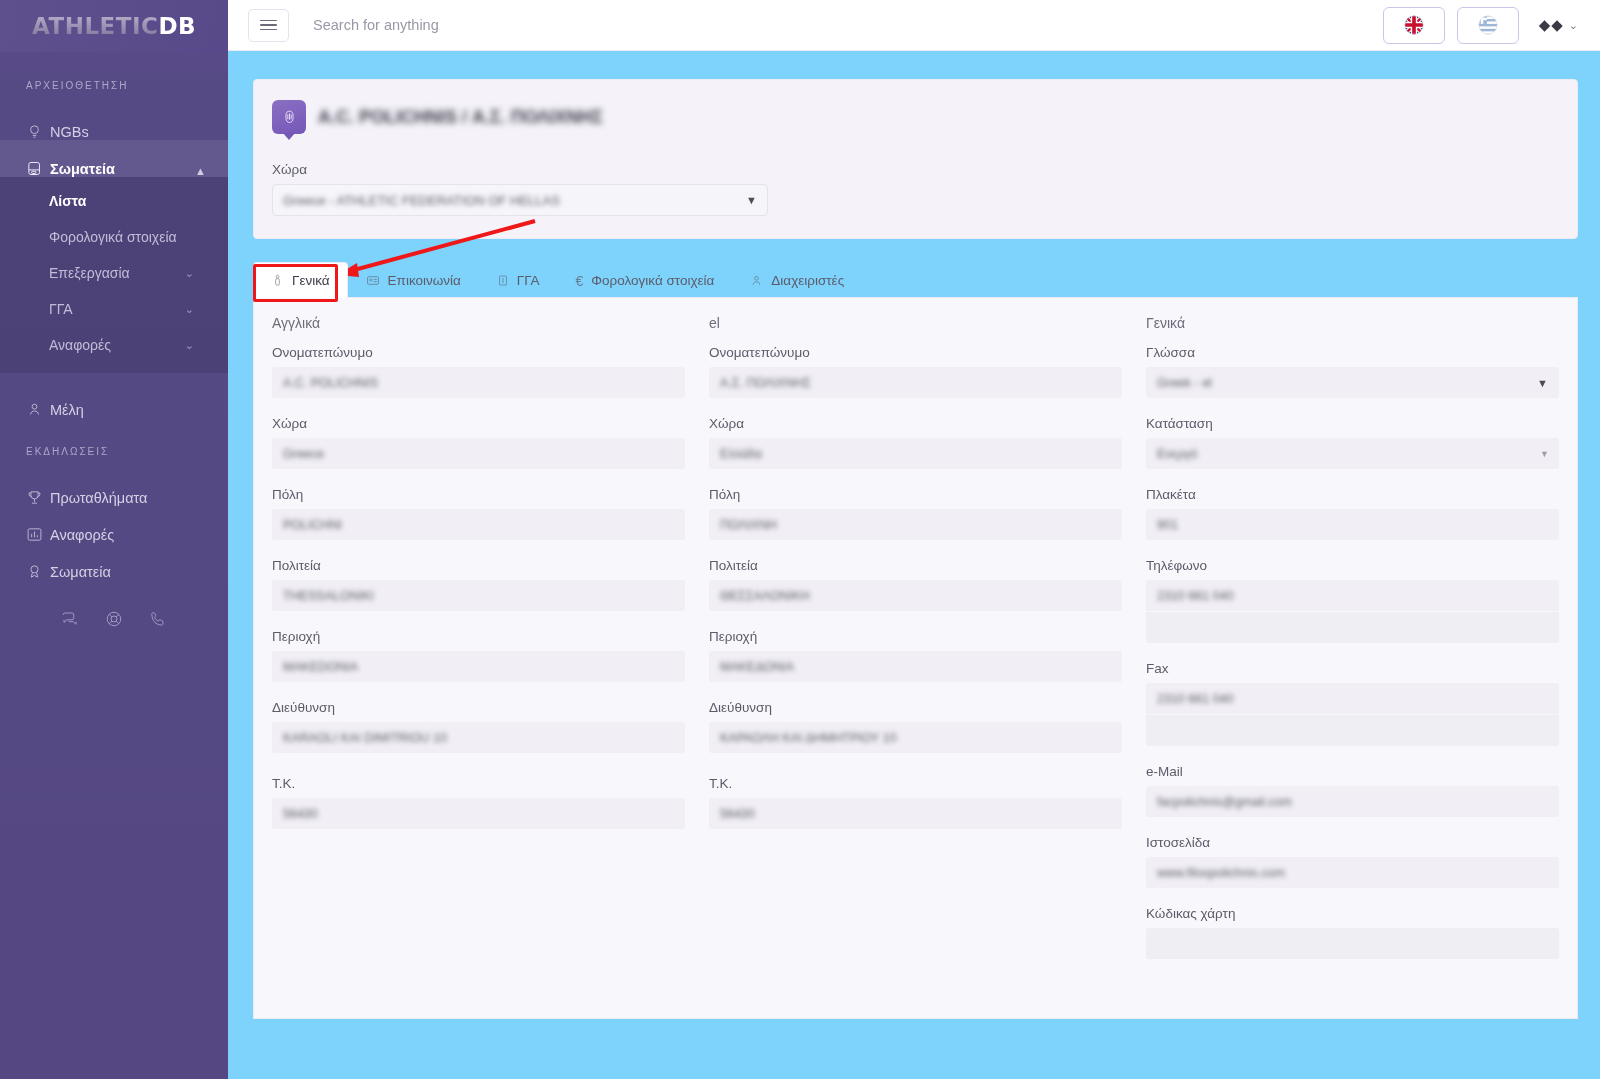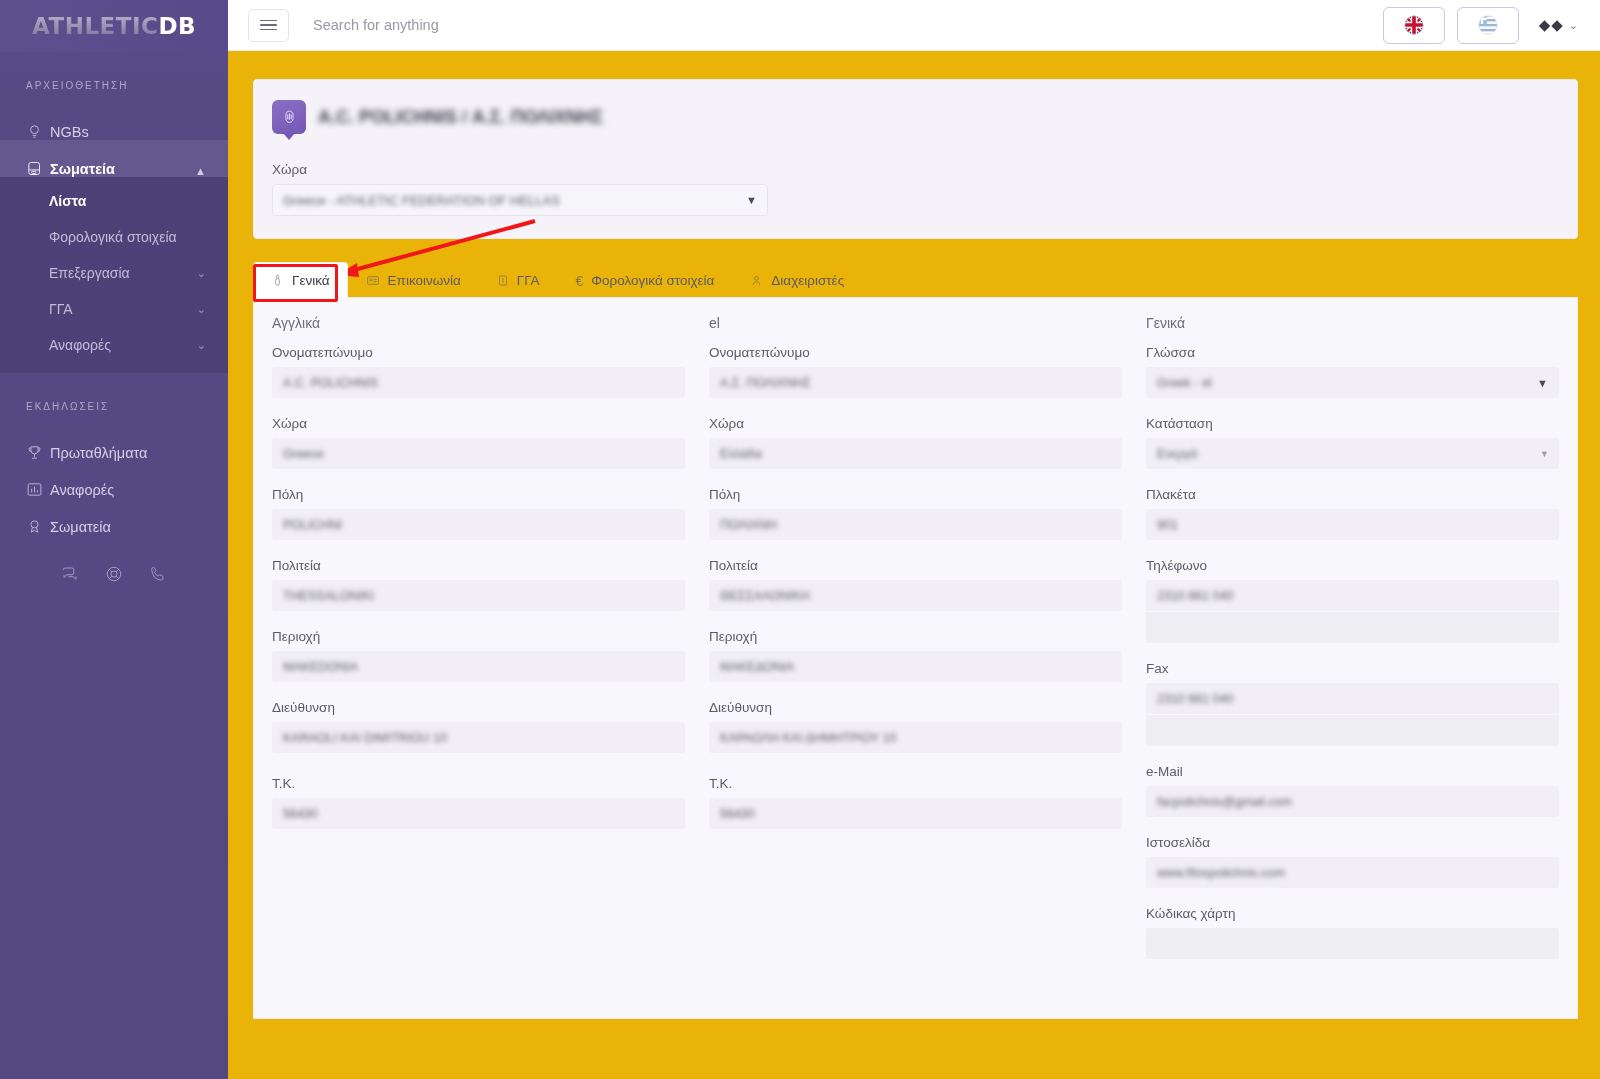--- a/index.html
+++ b/index.html
@@ -80,21 +80,21 @@
     font-weight: bold;
   }
   .nav-item.active-parent .nav-icon { opacity: 1; }
   .chev {
     font-size: 11px;
     opacity: .7;
     line-height: 1;
   }
   .submenu {
     background: rgba(0,0,0,.10);
-    padding: 6px 0 10px 0;
+    padding: 6px 12px 10px 0;
   }
   .sub-item {
     display: flex;
     align-items: center;
     height: 36px;
     padding-left: 49px;
     padding-right: 22px;
     color: #c3bbd8;
     font-size: 14px;
     cursor: pointer;
@@ -108,21 +108,21 @@
     gap: 26px;
     padding-top: 30px;
     opacity: .65;
   }
   .sidebar-bottom-icons .sb-ic { cursor: pointer; }
 
   
   .main {
     flex: 1;
     height: 1079px;
-    background: #eab308;
+    background: #7dd3fc;
     display: flex;
     flex-direction: column;
     overflow: hidden;
   }
   .topbar {
     height: 51px;
     min-height: 51px;
     background: #ffffff;
     border-bottom: 1px solid #eceaf2;
     display: flex;
@@ -421,20 +421,29 @@
       <div class="sub-item">
         <span class="sub-label">ΓΓΑ</span>
         <span class="chev">⌄</span>
       </div>
       <div class="sub-item">
         <span class="sub-label">Αναφορές</span>
         <span class="chev">⌄</span>
       </div>
     </div>
 
+    <div class="nav-item" style="margin-top:8px;">
+      <span class="nav-icon">
+        <svg width="17" height="17" viewBox="0 0 24 24" fill="none" stroke="#ddd7ec" stroke-width="1.4">
+          <circle cx="12" cy="8" r="3.4"></circle>
+            <path d="M6.5 19c0-3 2.5-5 5.5-5s5.5 2 5.5 5"></path>
+        </svg>
+      </span>
+      <span class="nav-label">Μέλη</span>
+    </div>
 
     <div class="sidebar-section">ΕΚΔΗΛΩΣΕΙΣ</div>
 
     <div class="nav-item">
       <span class="nav-icon">
         <svg width="17" height="17" viewBox="0 0 24 24" fill="none" stroke="#ddd7ec" stroke-width="1.4">
           <path d="M7 4h10v5a5 5 0 0 1-10 0z"></path>
             <path d="M7 5.5H4.5V8a2.5 2.5 0 0 0 2.5 2.5"></path>
             <path d="M17 5.5h2.5V8a2.5 2.5 0 0 1-2.5 2.5"></path>
             <line x1="12" y1="14" x2="12" y2="18"></line>

